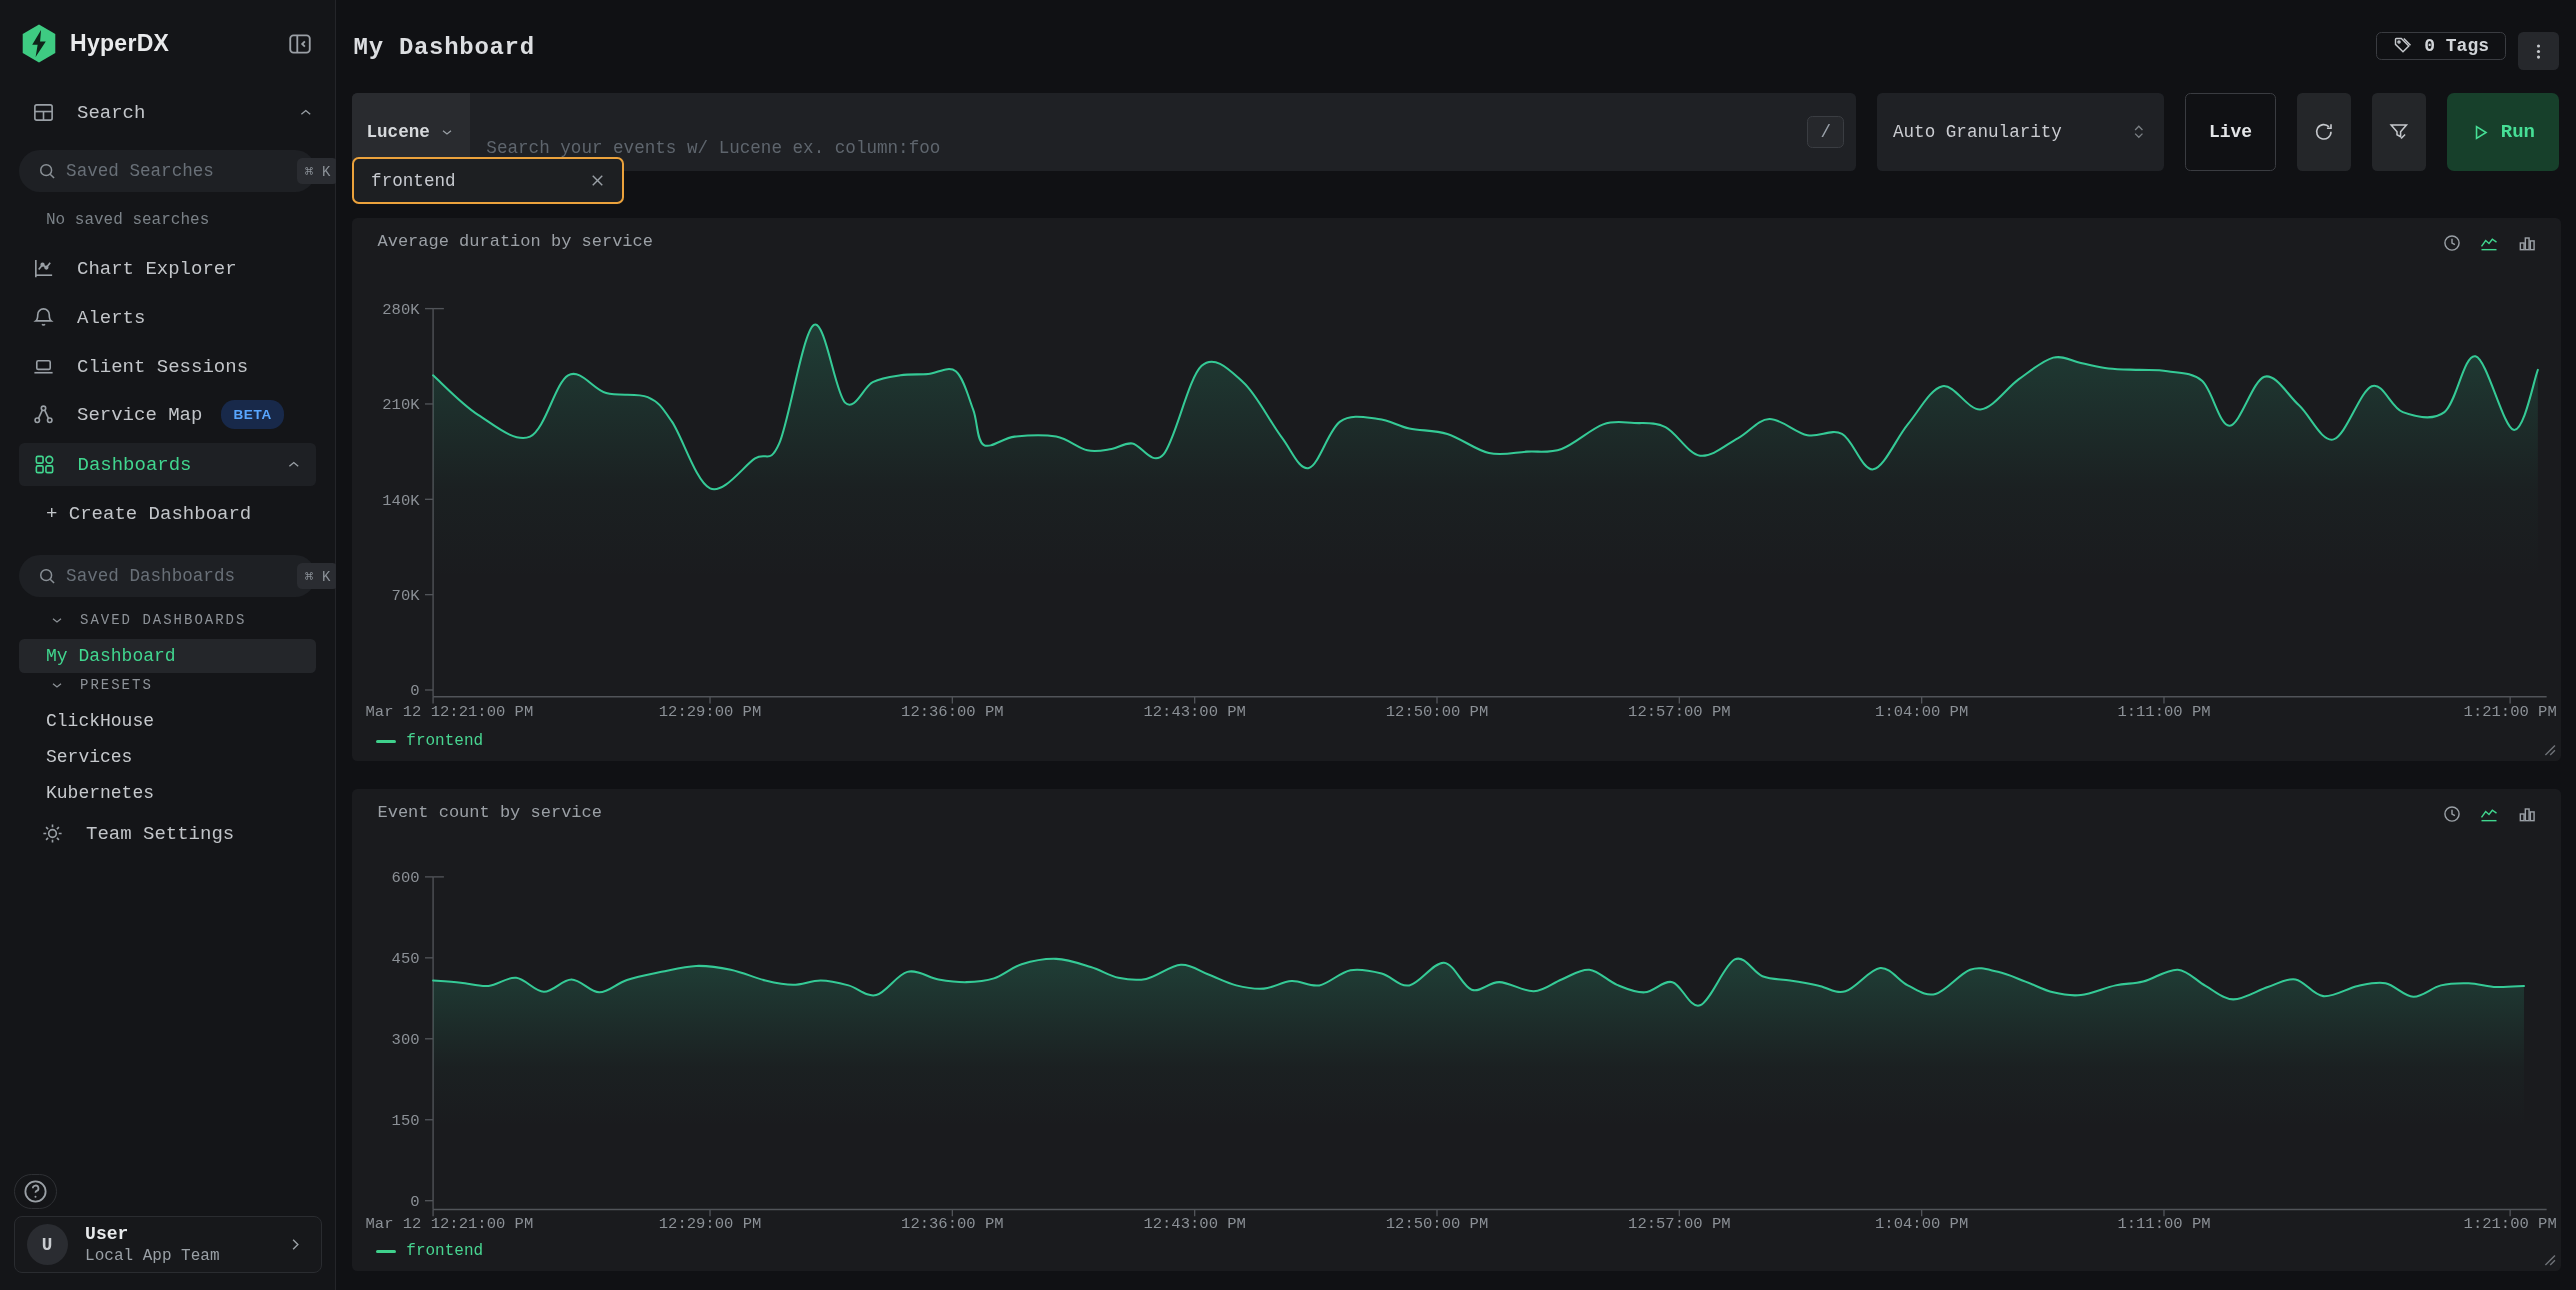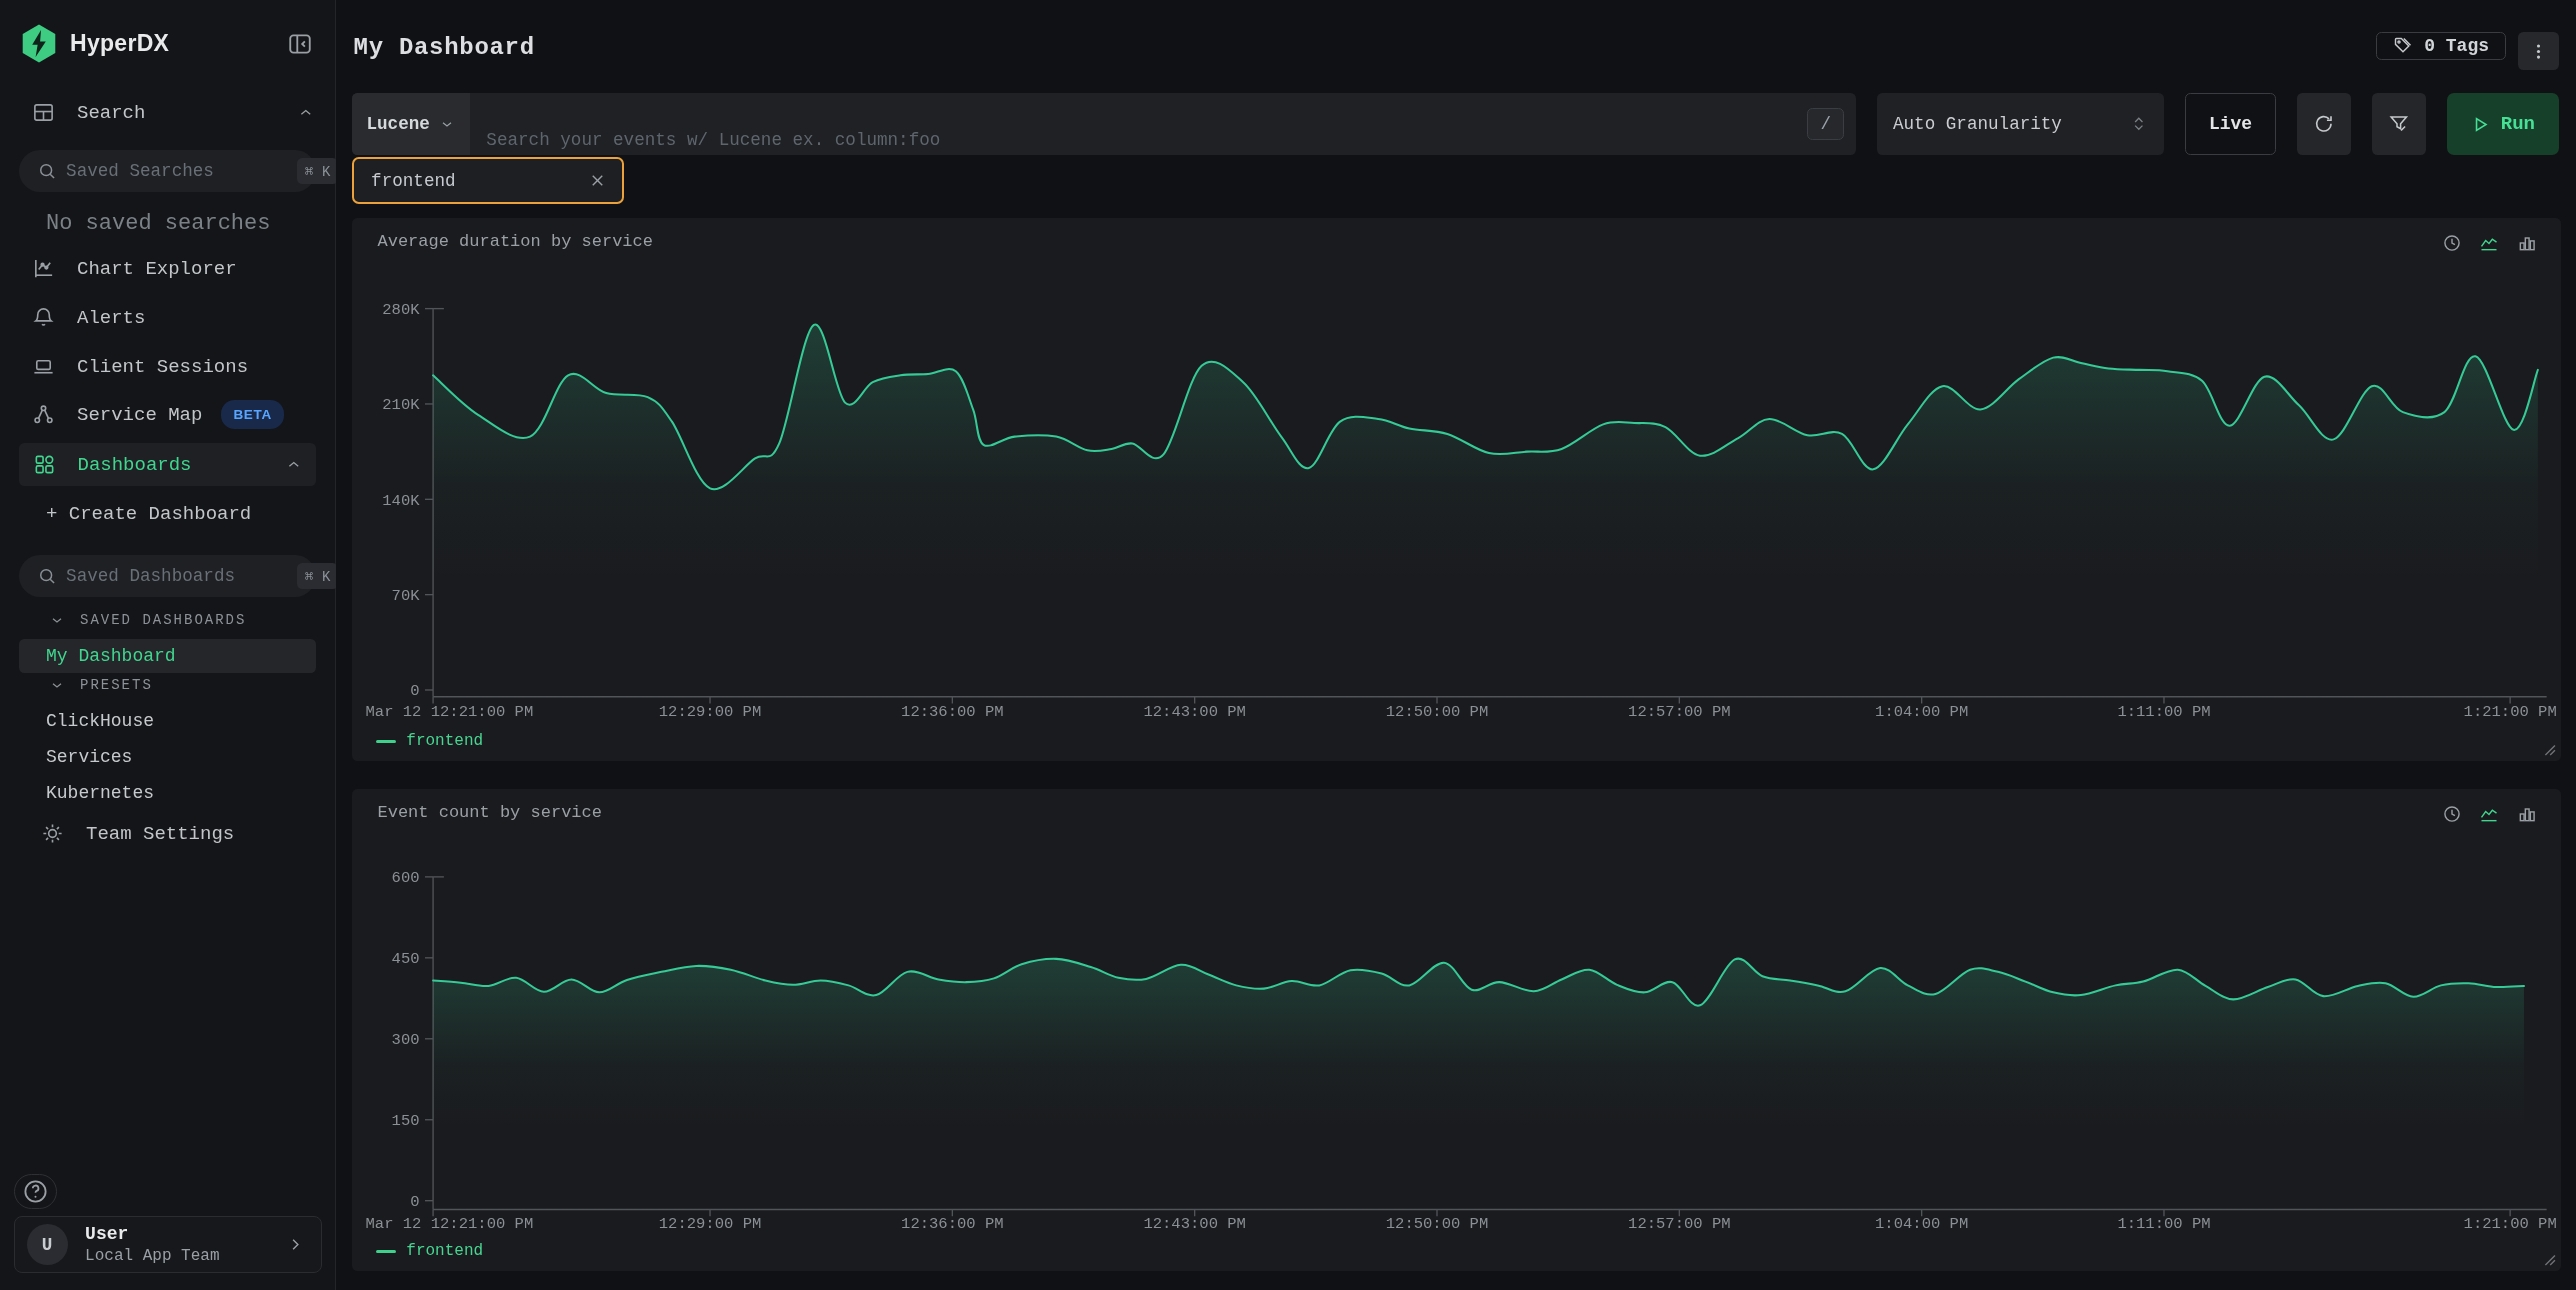--- a/index.html
+++ b/index.html
@@ -26,21 +26,21 @@
   .nav-active .nlabel { color:#41d68f; }
 
   .pill-input { position:absolute; left:19px; right:19px; height:42px; background:#1e2024;
     border-radius:21px; display:flex; align-items:center; padding:0 12px 0 17.6px; }
   .pill-input .sico { width:20px; height:20px; color:#8a9096; flex:none; }
   .pill-input input { flex:1; background:transparent; border:none; outline:none; margin-left:9.5px;
     font:inherit; font-size:17.6px; color:#d4d7da; }
   .pill-input input::placeholder { color:#686f77; }
   .kbd-badge { background:#2a2c31; border-radius:5.4px; color:#8d939a; font-size:14px; padding:4.7px 8px; white-space:nowrap; }
 
-  .muted-line { position:absolute; left:46px; color:#7a8187; font-size:22px; }
+  .muted-line { position:absolute; left:46px; color:#7a8187; font-size:16px; }
   .beta-badge { margin-left:19px; background:#18294a; color:#58a6ff; border-radius:13.5px;
     font-family:"Liberation Sans","DejaVu Sans",sans-serif; font-weight:bold; font-size:13.5px;
     padding:7px 12px; letter-spacing:0.7px; }
   .sec-header { position:absolute; left:49px; display:flex; align-items:center; color:#8d9298;
     font-size:14px; letter-spacing:2px; }
   .sec-header .chev { margin-right:15px; color:#8d9298; }
   .side-item { position:absolute; left:19px; right:19px; height:34px; display:flex; align-items:center;
     padding-left:27px; color:#c6c9cd; font-size:18px; border-radius:5.4px; cursor:pointer; }
   .side-item.active { background:#24262a; color:#41d68f; }
 
@@ -64,21 +64,21 @@
   
   .main { position:absolute; left:336px; top:0; right:0; bottom:0; background:#101114; }
   .page-title { position:absolute; left:17.6px; top:34px; color:#dcdee1; font-size:24px; font-weight:600; letter-spacing:0.7px; }
   .header-actions { position:absolute; right:17px; top:32px; display:flex; gap:12px; }
   .tags-btn { height:28px; border:0.7px solid #3a3c41; border-radius:5.4px; display:flex; align-items:center;
     gap:10.8px; padding:0 16px; color:#d2d5d9; font-size:18px; font-weight:bold; cursor:pointer; }
   .tags-btn svg { color:#c6c9cd; }
   .kebab-btn { width:41px; height:38px; background:#26282c; border-radius:5.4px; display:flex;
     align-items:center; justify-content:center; color:#c6c9cd; cursor:pointer; }
 
-  .toolbar { position:absolute; left:15.5px; right:17px; top:93px; height:62px; display:flex; gap:21px; }
+  .toolbar { position:absolute; left:15.5px; right:17px; top:93px; height:78px; display:flex; gap:21px; }
   .search-box { flex:1; background:#1f2125; border-radius:5.4px; display:flex; align-items:stretch; overflow:hidden; }
   .lucene-seg { background:#292b2f; display:flex; align-items:center; gap:9.5px; padding:0 15px;
     color:#d6d9dc; font-size:17.6px; font-weight:bold; cursor:pointer; }
   .lucene-seg .chev { color:#9aa0a6; }
   .search-box input { flex:1; background:transparent; border:none; outline:none; padding:0 16px;
     font:inherit; font-size:17.6px; color:#d6d9dc;margin-top:32px; }
   .search-box input::placeholder { color:#5e656d; }
   .slash-badge { align-self:center; margin-right:12px; border:0.7px solid #3a3d42; background:#26282c;
     color:#9aa2ab; border-radius:5.4px; font-size:17.6px; padding:5.4px 12px; }
   .date-box { width:473px; background:#1f2125; border-radius:5.4px; display:flex; align-items:center;

